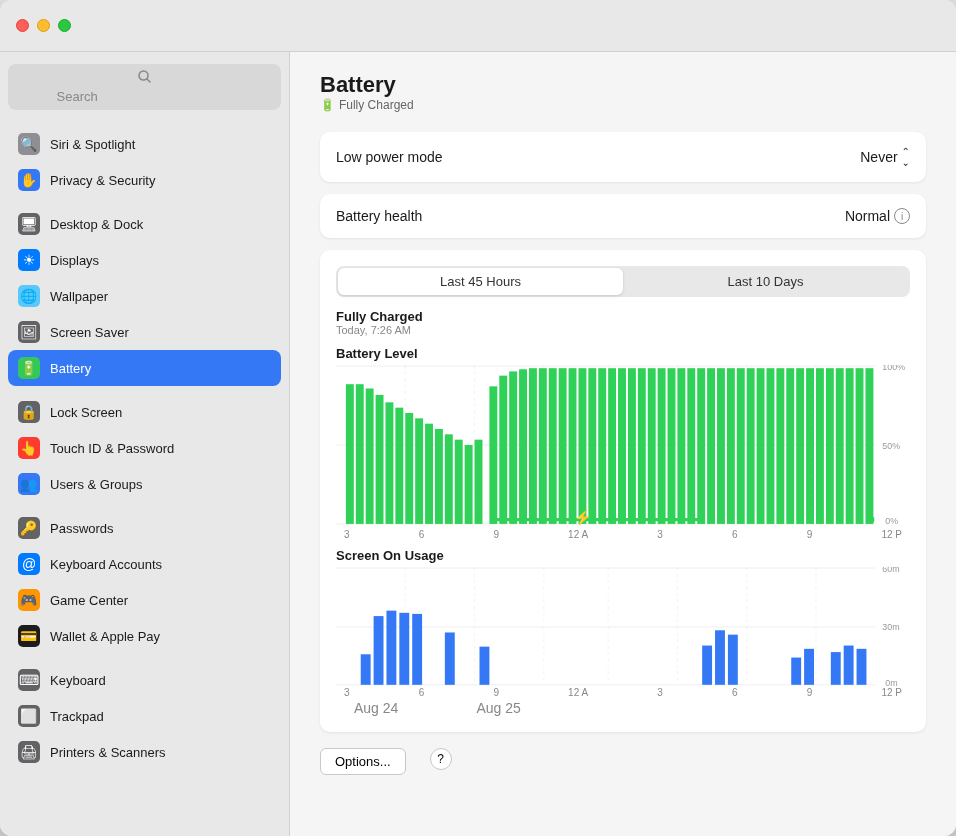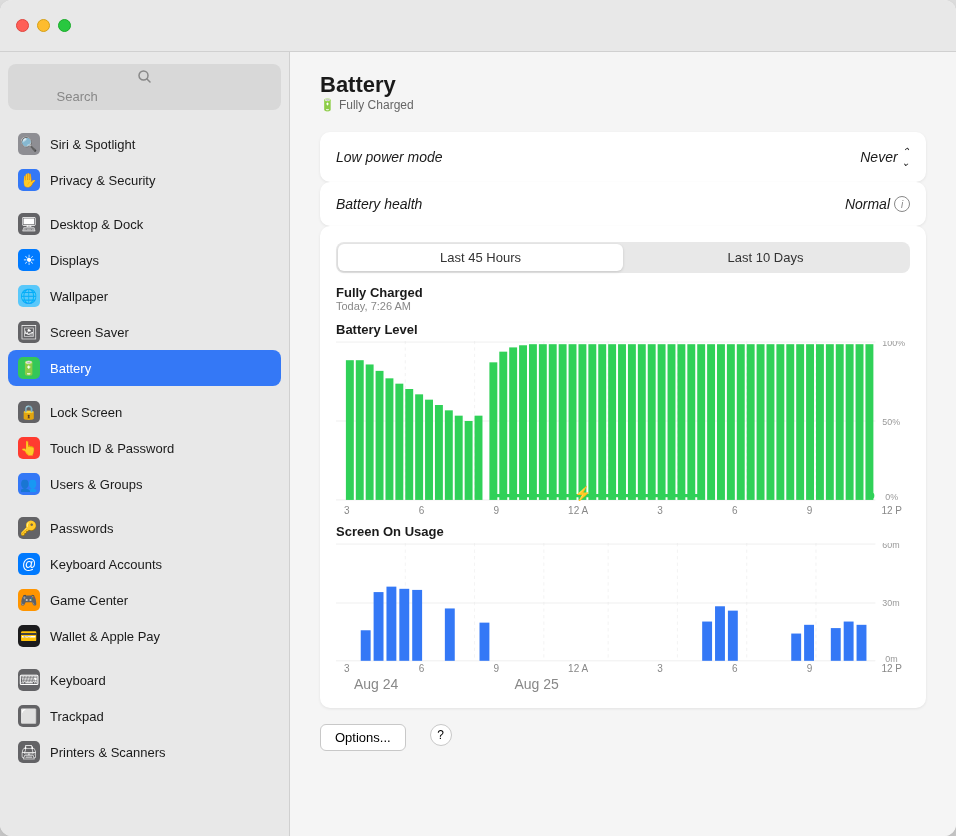--- a/index.html
+++ b/index.html
@@ -119,22 +119,22 @@
       align-items: center;
       gap: 4px;
     }
     .section-row {
       display: flex;
       align-items: center;
       justify-content: space-between;
       background: white;
       border-radius: 10px;
       padding: 14px 16px;
+      margin-bottom: 12px;
       box-shadow: 0 1px 3px rgba(0,0,0,0.08);
-      font-style: italic;
     }
     .section-label {
       font-size: 14px;
       color: #1a1a1a;
     }
     .section-value {
       display: flex;
       align-items: center;
       gap: 4px;
       font-size: 14px;
@@ -510,21 +510,21 @@
             <span>9</span>
             <span>12 A</span>
             <span>3</span>
             <span>6</span>
             <span>9</span>
             <span>12 P</span>
           </div>
 
           <div style="display:flex;font-size:14px;color:#888;padding-left:18px;">
             <span>Aug 24</span>
-            <span style="margin-left:116px;text-align:right;">Aug 25</span>
+            <span style="margin-left:78px;text-align:right;">Aug 25</span>
           </div>
         </div>
       </div>
 
       <div class="footer-row">
         <button class="footer-btn">Options...</button>
         <button class="help-btn">?</button>
       </div>
 
     </div>

